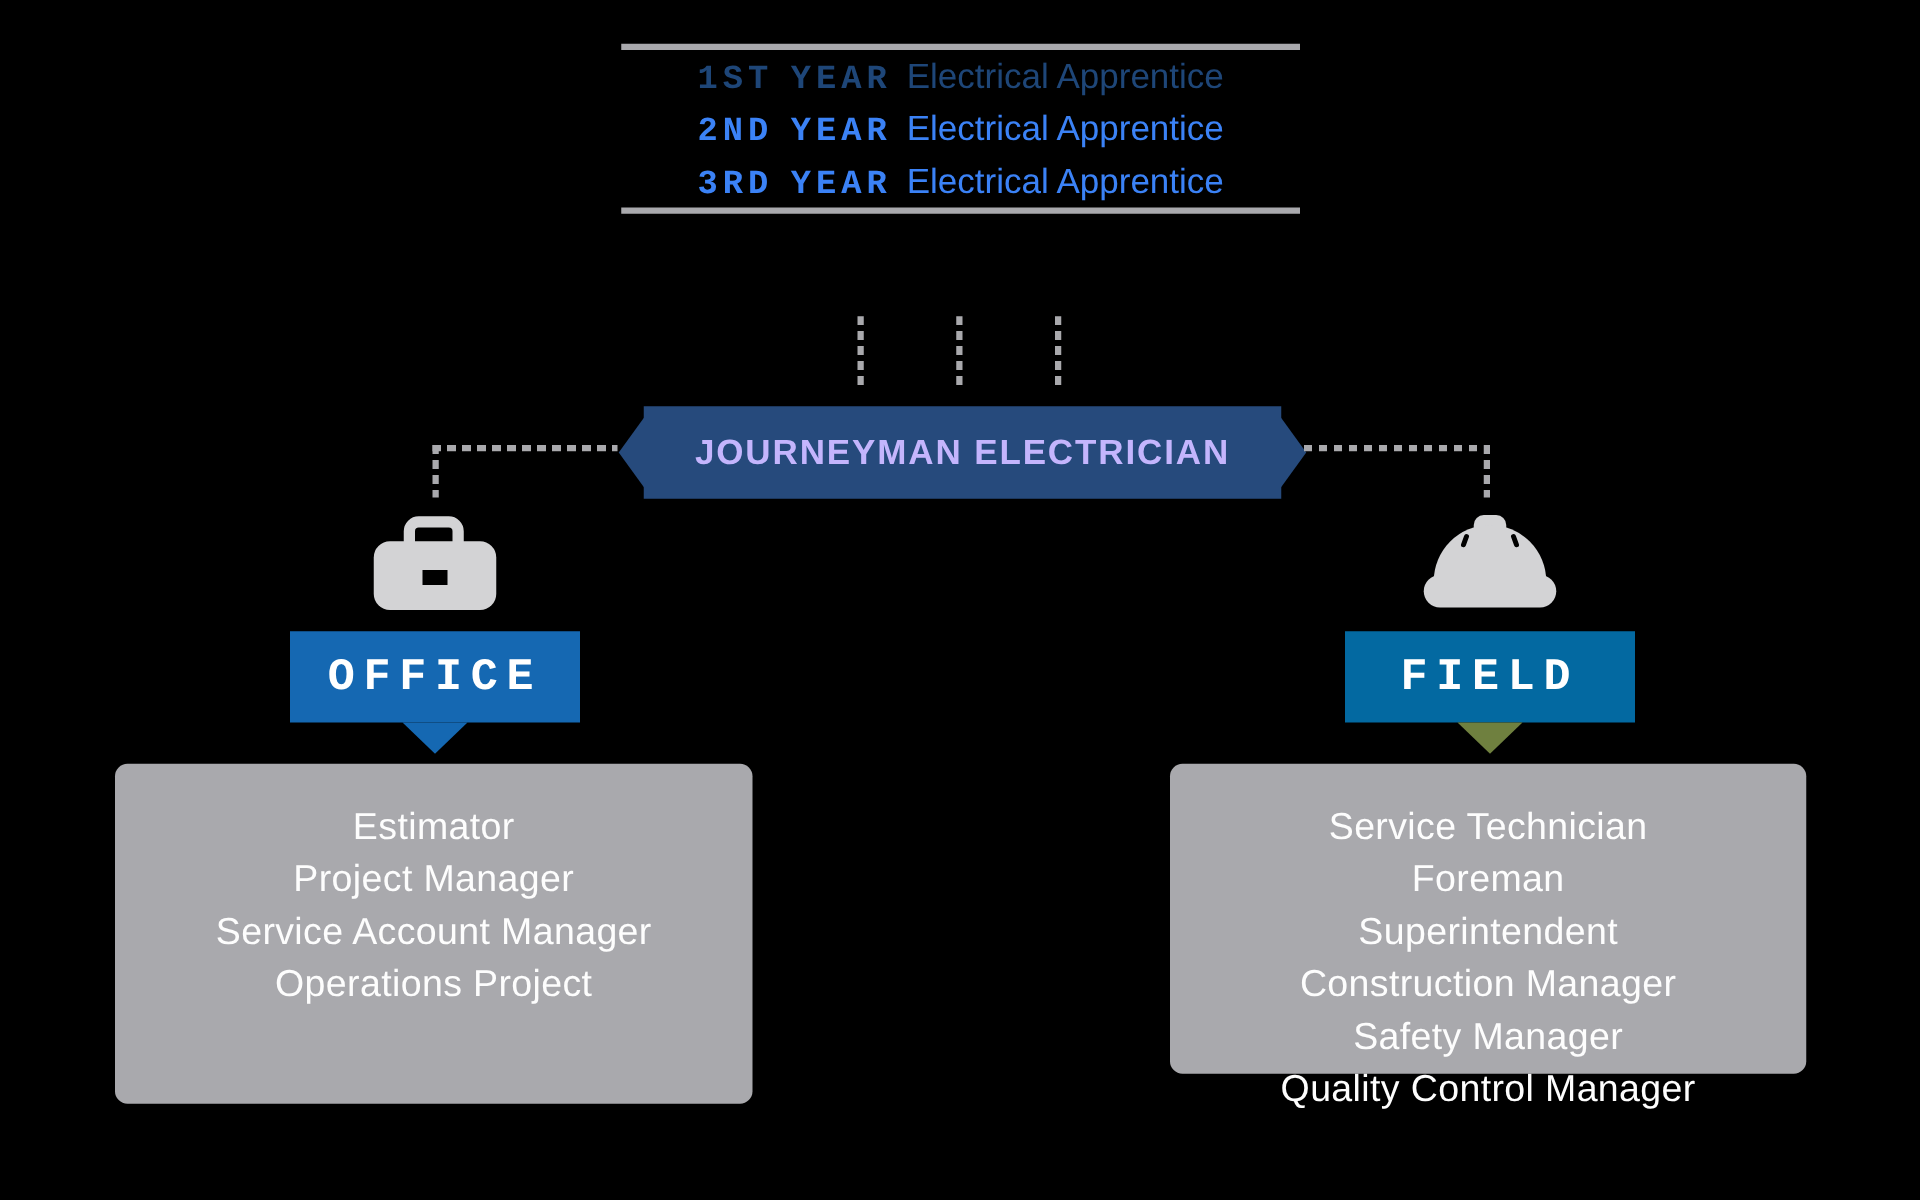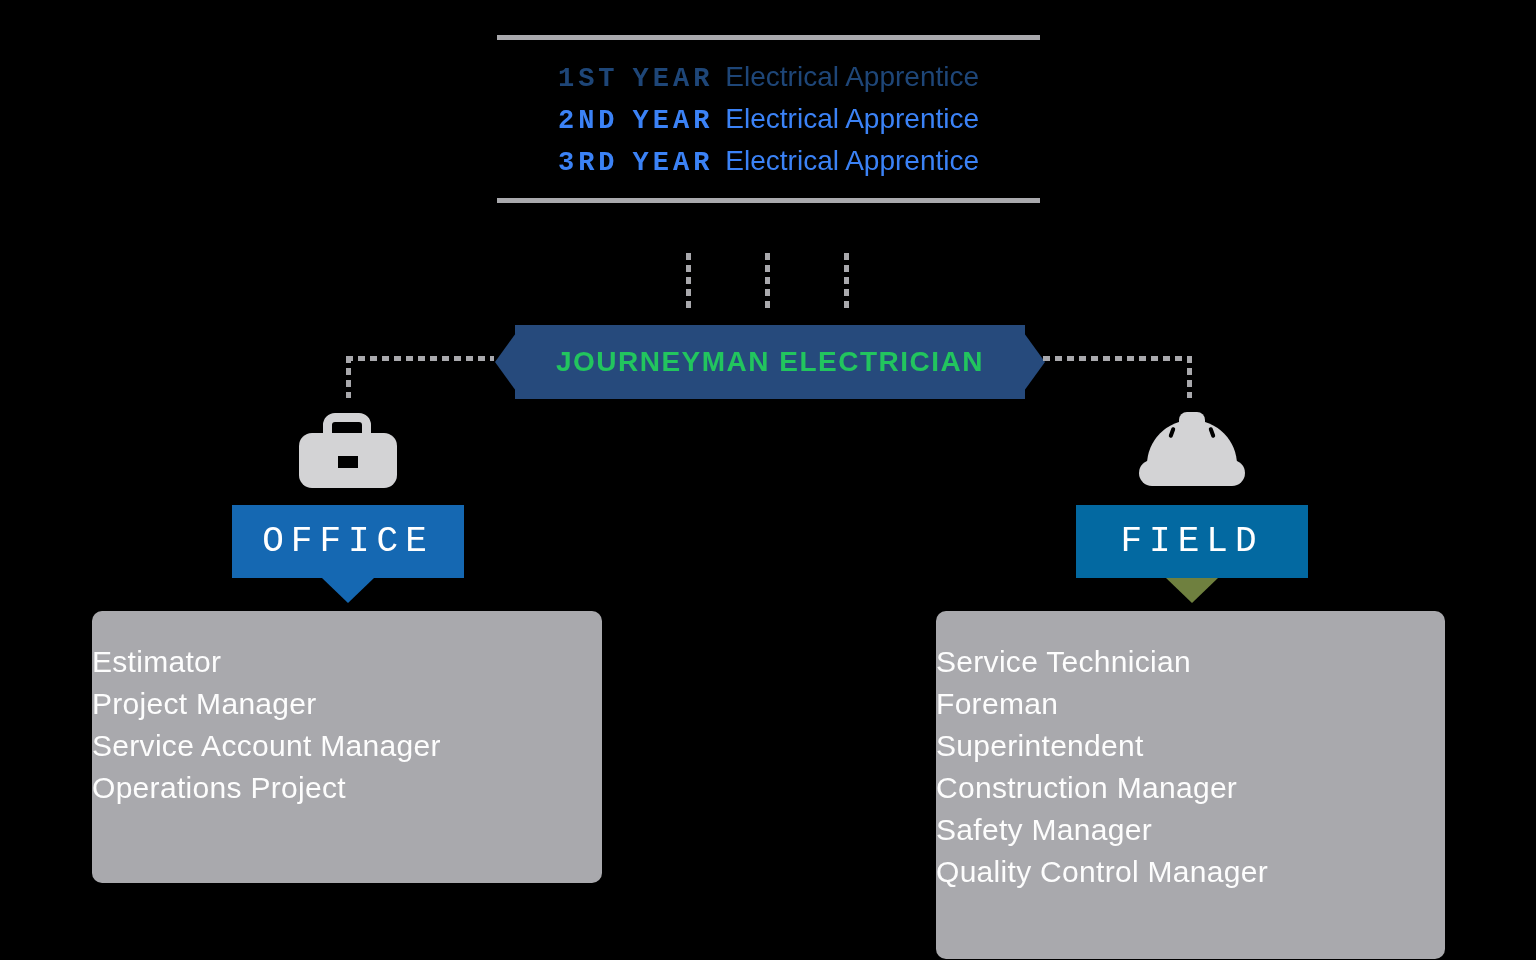--- a/index.html
+++ b/index.html
@@ -3,72 +3,72 @@
 <meta charset="utf-8">
 <style>
   html,body{margin:0;padding:0;background:#000;}
   .canvas{
     position:relative;width:1536px;height:960px;background:#000;overflow:hidden;
     font-family:"Liberation Sans",sans-serif;
   }
   
   .ladder{position:absolute;left:497px;top:35px;width:543px;}
   .rule{height:5px;background:#a9a9ad;}
-  .ladder-rows{padding:16px 0;}
+  .ladder-rows{padding:0 0;}
   .ladder-row{height:42px;line-height:42px;text-align:center;white-space:nowrap;}
   .ord{font-family:"Liberation Mono",monospace;font-weight:bold;font-size:27px;letter-spacing:4px;}
   .yr{margin-left:14px;}
   .apprentice-title{font-size:28px;margin-left:12px;}
   .c-navy{color:#1e4678;}
   .c-blue{color:#3b82f6;}
   .c-olive{color:#3b82f6;}
   
   .vdash{position:absolute;width:5px;
     background-image:repeating-linear-gradient(to bottom,#a9a9ad 0 7px,transparent 7px 12px);}
   .hdash{position:absolute;height:5px;
     background-image:repeating-linear-gradient(to right,#a9a9ad 0 7px,transparent 7px 12px);}
   
   .banner{position:absolute;left:515px;top:325px;width:510px;height:74px;background:#264a7c;}
   .banner::before{content:"";position:absolute;left:-20px;top:50%;transform:translateY(-50%);
     border-top:29px solid transparent;border-bottom:29px solid transparent;border-right:21px solid #264a7c;}
   .banner::after{content:"";position:absolute;right:-20px;top:50%;transform:translateY(-50%);
     border-top:29px solid transparent;border-bottom:29px solid transparent;border-left:21px solid #264a7c;}
-  .banner-label{color:#22c55e;font-weight:bold;font-size:28px;letter-spacing:1.5px;
+  .banner-label{color:#c4b5fd;font-weight:bold;font-size:28px;letter-spacing:1.5px;
     line-height:74px;text-align:center;}
   
   .briefcase{position:absolute;left:298px;top:410px;width:100px;height:80px;}
   .bc-handle{position:absolute;left:25px;top:3px;width:48px;height:34px;
     border:9px solid #d3d3d5;border-radius:12px;box-sizing:border-box;}
   .bc-body{position:absolute;left:1px;top:23px;width:98px;height:55px;background:#d3d3d5;border-radius:13px;}
   .bc-slot{position:absolute;left:40px;top:46px;width:20px;height:12px;background:#000;}
   .hardhat{position:absolute;left:1139px;top:410px;width:106px;height:78px;}
   .hh-dome{position:absolute;left:8px;top:10px;width:90px;height:56px;background:#d3d3d5;
     border-radius:45px 45px 6px 6px;}
   .hh-bump{position:absolute;left:40px;top:2px;width:26px;height:16px;background:#d3d3d5;
     border-radius:8px 8px 0 0;}
   .hh-brim{position:absolute;left:0;top:50px;width:106px;height:26px;background:#d3d3d5;border-radius:13px;}
   .hh-vent{position:absolute;width:4px;height:11px;background:#000;border-radius:2px;}
   .hh-vent-l{left:31px;top:17px;transform:rotate(20deg);}
   .hh-vent-r{left:71px;top:17px;transform:rotate(-20deg);}
   
   .tag{position:absolute;top:505px;width:232px;height:73px;text-align:center;color:#fff;
-    font-family:"Liberation Mono",monospace;font-weight:normal;font-size:36px;letter-spacing:7px;
+    font-family:"Liberation Mono",monospace;font-weight:bold;font-size:36px;letter-spacing:7px;
     line-height:73px;}
   .tag::after{content:"";position:absolute;top:100%;left:50%;margin-left:-26px;
     border-left:26px solid transparent;border-right:26px solid transparent;}
   .tag-office{left:232px;background:#1568b2;}
   .tag-office::after{border-top:25px solid #1568b2;}
   .tag-field{left:1076px;background:#0369a1;}
   .tag-field::after{border-top:25px solid #6f803f;}
   
   .roles{position:absolute;top:611px;background:#a9a9ad;border-radius:10px;box-sizing:border-box;
     padding-top:30px;color:#fdfdfd;}
   .roles-office{left:92px;width:510px;height:272px;}
-  .roles-field{left:936px;width:509px;height:348px;}
-  .role{font-size:30px;line-height:42px;letter-spacing:0.3px;white-space:nowrap;}
+  .roles-field{left:936px;width:509px;height:248px;}
+  .role{font-size:30px;line-height:42px;text-align:center;letter-spacing:0.3px;white-space:nowrap;}
 </style>
 </head>
 <body>
 
 <div class="canvas">
 
   <section class="ladder">
     <div class="rule"></div>
     <div class="ladder-rows">
       <div class="ladder-row c-navy">

